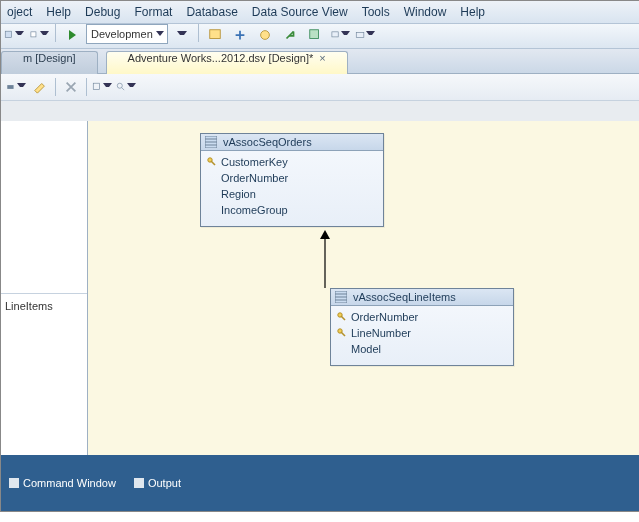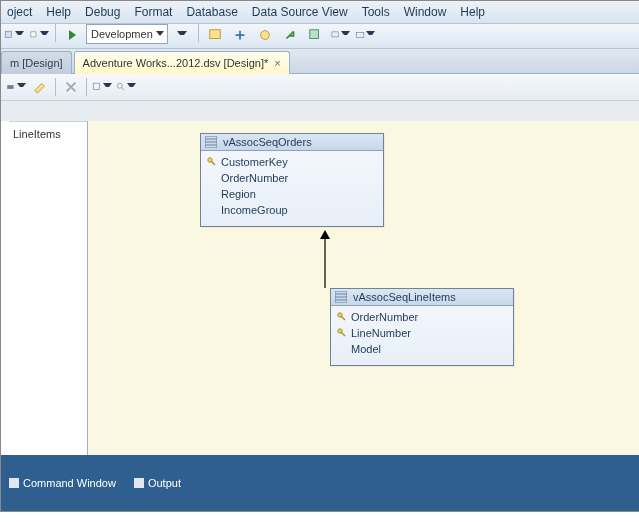--- a/index.html
+++ b/index.html
@@ -8,26 +8,26 @@
 .menubar{height:22px;background:linear-gradient(#edf2f8,#d9e4f0);padding:0 6px;display:flex;align-items:center;gap:14px;border-bottom:1px solid #b4c4d6}
 .menubar span{color:#1d3a57;cursor:default}
 .toolbar{height:24px;background:linear-gradient(#f3f7fb,#dce6f1);border-bottom:1px solid #b4c4d6;display:flex;align-items:flex-start;gap:3px;padding:0 2px}
 .tbtn{width:20px;height:20px;border:1px solid transparent;border-radius:2px;display:flex;align-items:center;justify-content:center;font-size:11px;color:#335}
 .tsep{width:1px;height:18px;background:#aebfd1;margin:0 2px}
 .tdrop{width:4px;height:4px;border-left:3px solid transparent;border-right:3px solid transparent;border-top:4px solid #335;margin-left:1px}
 .tplay{width:0;height:0;border-left:7px solid #2e8b2e;border-top:5px solid transparent;border-bottom:5px solid transparent}
 .tcombo{height:18px;border:1px solid #8fa6bd;background:#fff;padding:0 14px 0 4px;display:flex;align-items:center;font-size:11px;color:#333;position:relative}
 .tcombo:after{content:"";position:absolute;right:3px;top:6px;border-left:4px solid transparent;border-right:4px solid transparent;border-top:5px solid #335}
 .tabrow{height:24px;background:linear-gradient(#e2e8f1,#cbd8e7);display:flex;align-items:flex-end;padding:0 0 0 0;border-bottom:1px solid #9eb0c3}
-.tab{height:22px;padding:0 8px;display:flex;align-items:center;gap:6px;font-size:11px;color:#2c3e50;background:linear-gradient(#d3dce8,#c0cddc);border:1px solid #9eb0c3;border-bottom:none;border-radius:3px 3px 0 0;margin-right:2px;position:relative;top:1px}
+.tab{height:22px;padding:0 21px;display:flex;align-items:flex-start;gap:6px;font-size:11px;color:#2c3e50;background:linear-gradient(#d3dce8,#c0cddc);border:1px solid #9eb0c3;border-bottom:none;border-radius:3px 3px 0 0;margin-right:8px;position:relative;top:1px}
 .tab.active{background:linear-gradient(#fffef0,#fff8c8);color:#333}
 .tab .x{font-family:Arial;font-size:11px;color:#5a6b7d;cursor:default}
 .designbar{height:26px;background:linear-gradient(#f6f8fb,#e6ecf3);border-bottom:1px solid #c6d2df;display:flex;align-items:center;gap:2px;padding:0 4px}
 .workarea{position:absolute;left:0;right:0;top:120px;bottom:24px;display:flex}
-.sidepanel{width:86px;background:#fff;border-right:1px solid #9eb0c3;display:flex;flex-direction:row}
+.sidepanel{width:86px;background:#fff;border-right:1px solid #9eb0c3;display:flex;flex-direction:column}
 .sidepanel .pad{padding:6px 4px;font-size:11px;color:#333}
 .sidepanel .split{flex:1;border-top:1px solid #c6d2df}
 .canvas{flex:1;background:#fbf8e2;position:relative;overflow:hidden}
 .entity{position:absolute;background:linear-gradient(#f6f9fd,#e8eff8);border:1px solid #6e8399;font-size:11px;color:#1d3a57;box-shadow:1px 1px 0 rgba(0,0,0,.05)}
 .entity .ehdr{background:linear-gradient(#dbe6f3,#c7d7ea);border-bottom:1px solid #8da2b8;padding:2px 4px;display:flex;align-items:center;gap:4px;font-weight:normal}
 .entity .ebody{padding:3px 6px 8px 6px}
 .erow{display:flex;align-items:center;gap:4px;height:16px}
 .keyico{width:10px;height:10px;display:inline-block}
 .keyico svg{display:block}
 .tableico{width:12px;height:12px;display:inline-block;margin-right:2px}

